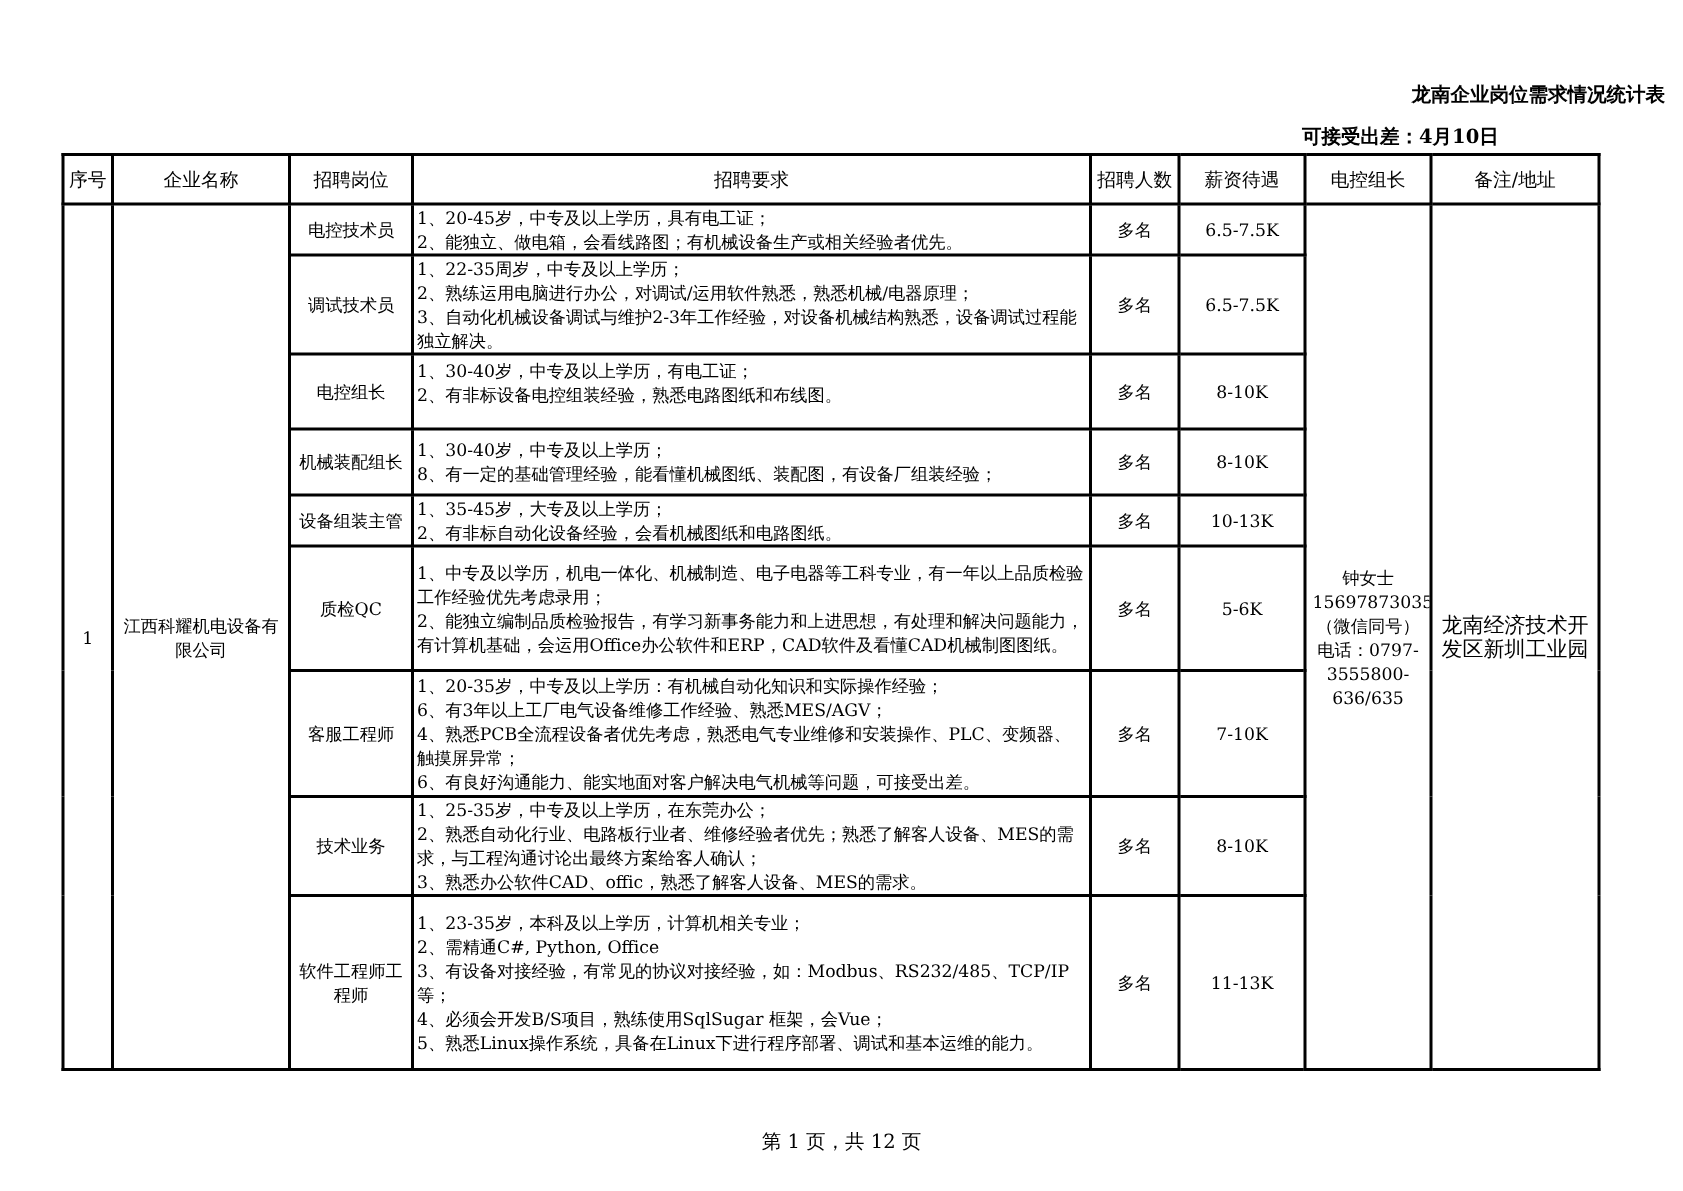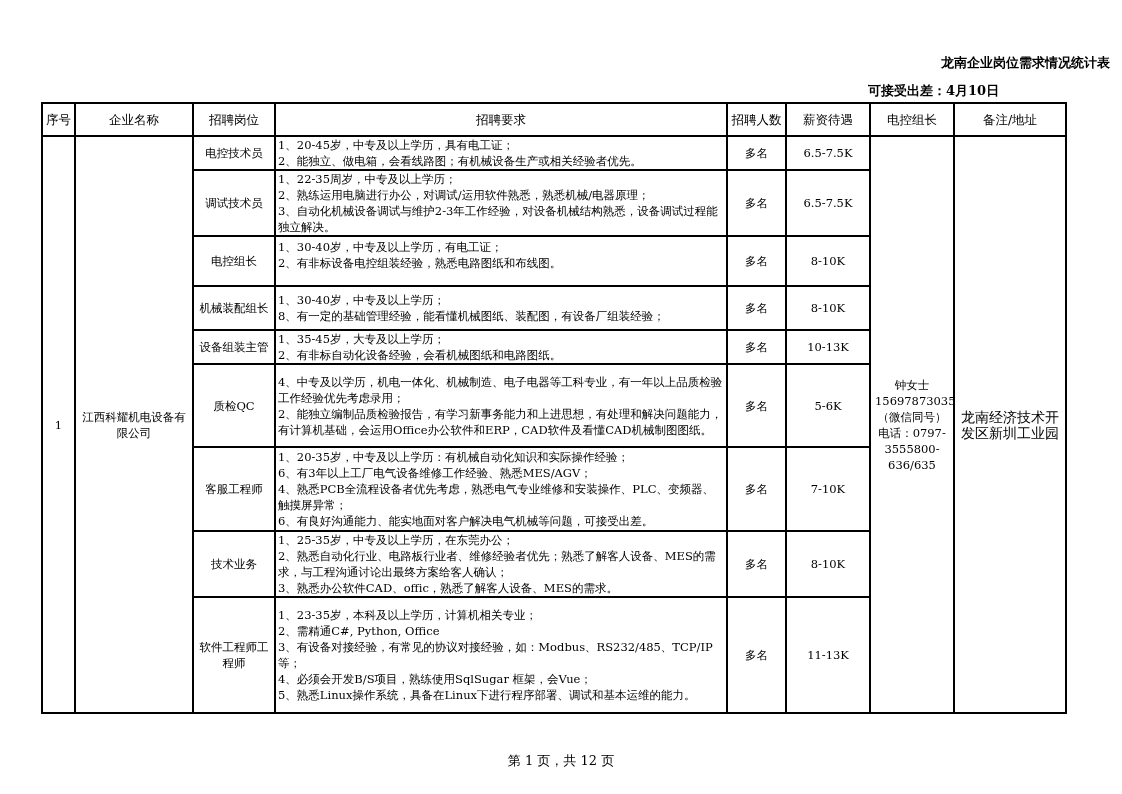--- a/index.html
+++ b/index.html
@@ -96,21 +96,21 @@
       <td class="req">
         <div>1、35-45岁，大专及以上学历；</div>
         <div>2、有非标自动化设备经验，会看机械图纸和电路图纸。</div>
       </td>
       <td class="c">多名</td>
       <td class="c">10-13K</td>
     </tr>
     <tr style="height:83px">
       <td class="pos">质检QC</td>
       <td class="req">
-        <div>4、中专及以学历，机电一体化、机械制造、电子电器等工科专业，有一年以上品质检验工作经验优先考虑录用；</div>
+        <div>1、中专及以学历，机电一体化、机械制造、电子电器等工科专业，有一年以上品质检验工作经验优先考虑录用；</div>
         <div>2、能独立编制品质检验报告，有学习新事务能力和上进思想，有处理和解决问题能力，有计算机基础，会运用Office办公软件和ERP，CAD软件及看懂CAD机械制图图纸。</div>
       </td>
       <td class="c">多名</td>
       <td class="c">5-6K</td>
     </tr>
     <tr style="height:84px">
       <td class="pos">客服工程师</td>
       <td class="req">
         <div>1、20-35岁，中专及以上学历：有机械自动化知识和实际操作经验；</div>
         <div>6、有3年以上工厂电气设备维修工作经验、熟悉MES/AGV；</div>

